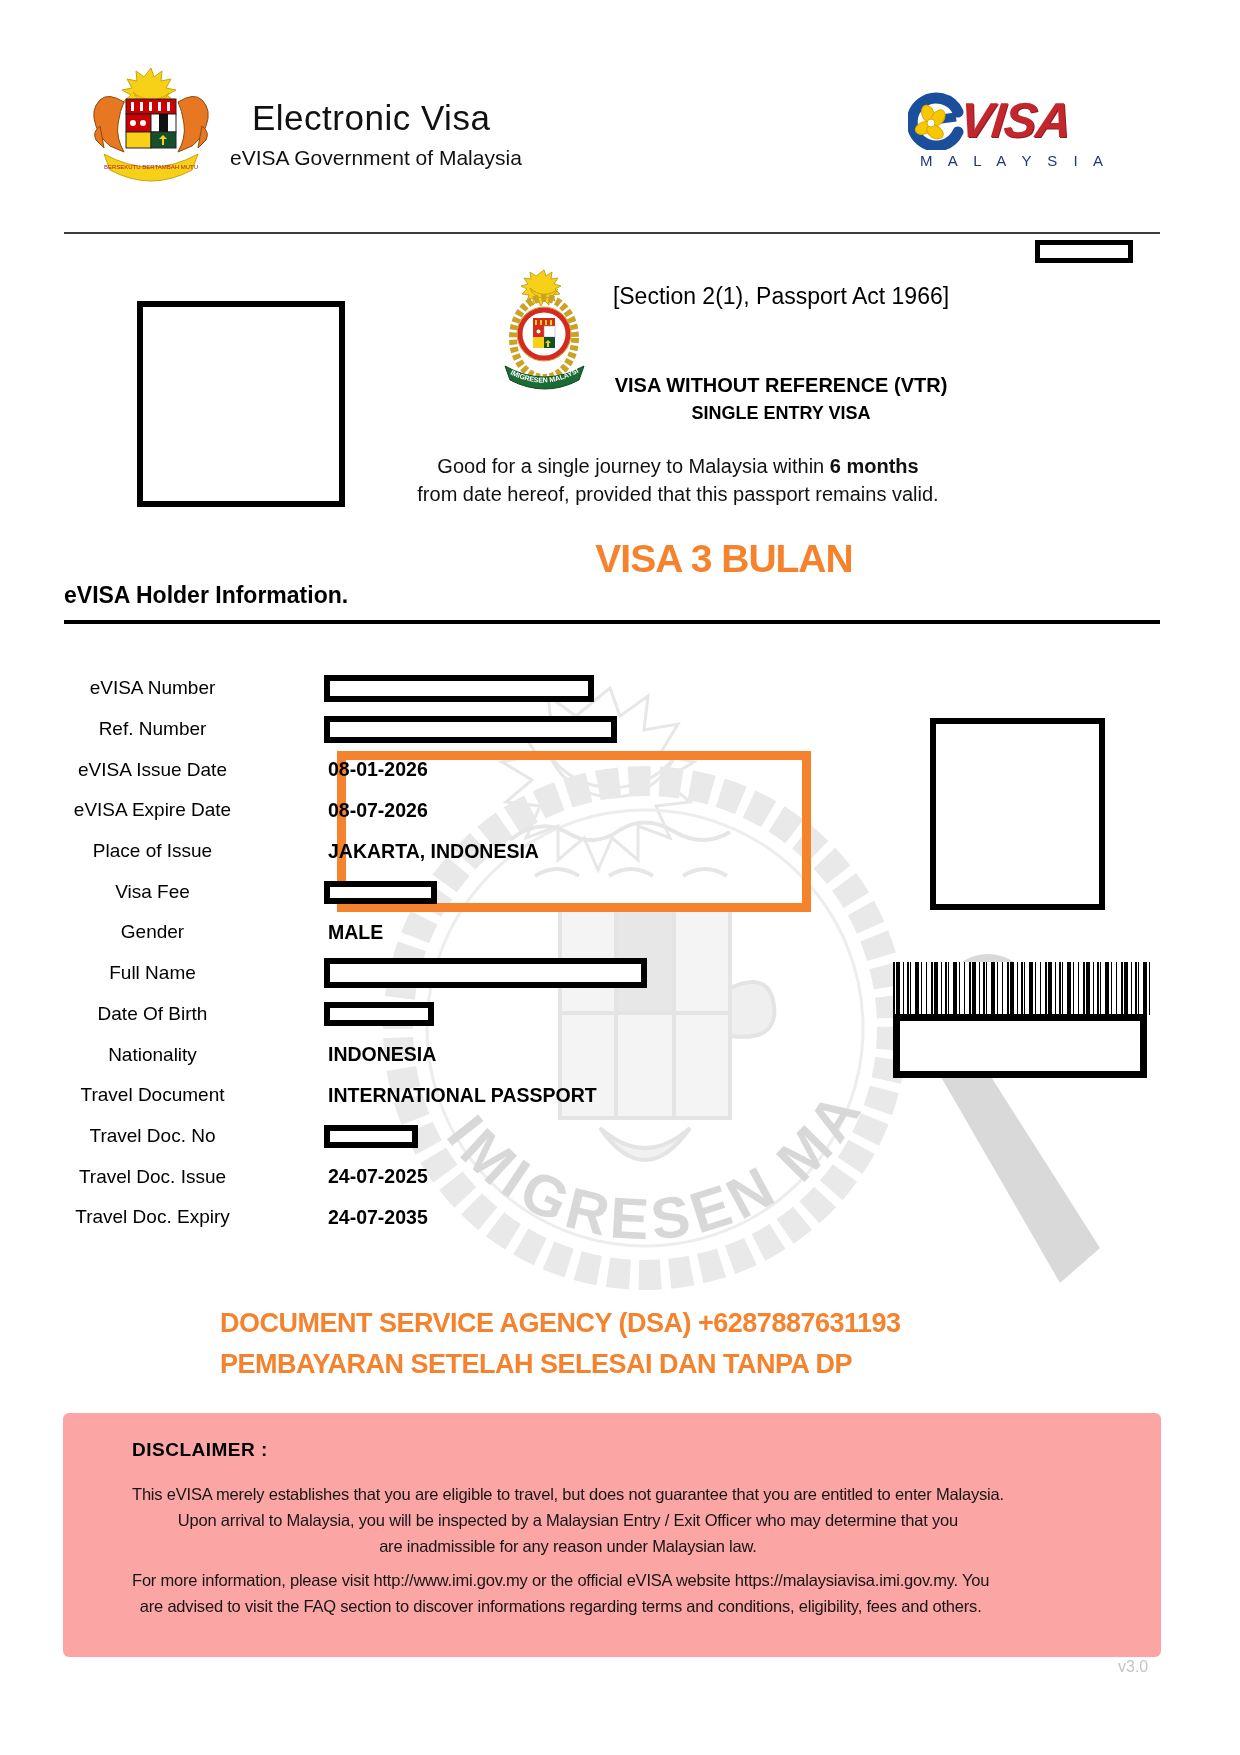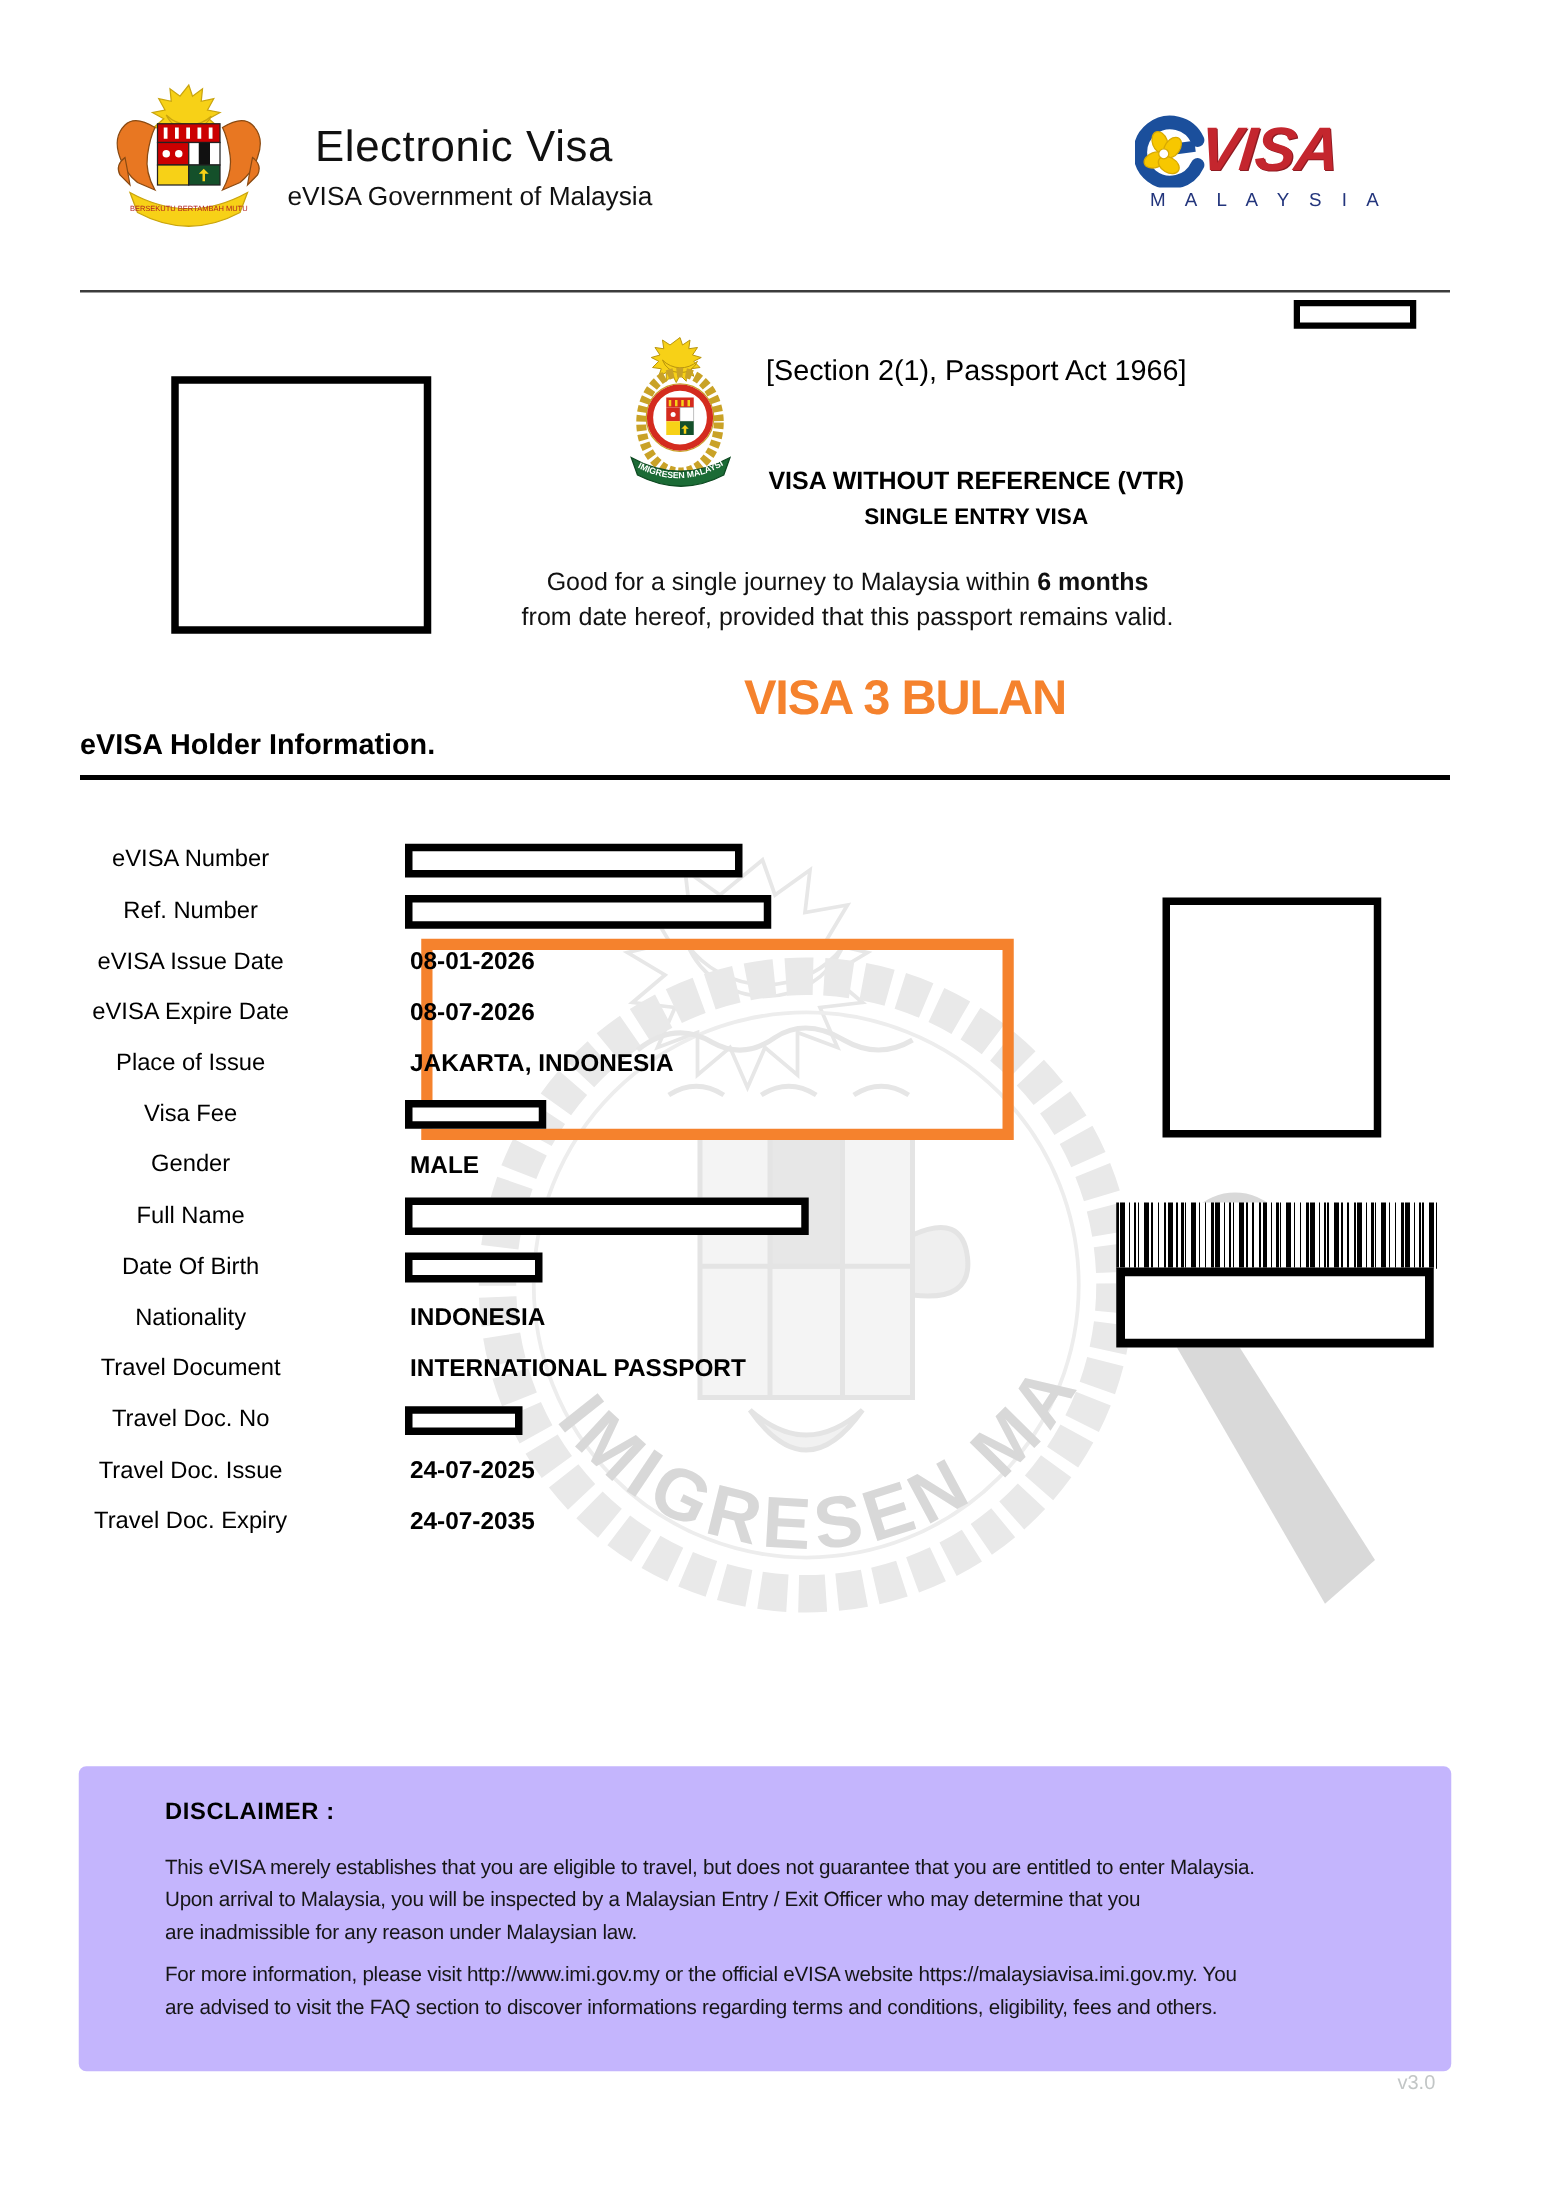--- a/index.html
+++ b/index.html
@@ -51,21 +51,21 @@
   
   .barcode{left:893px;top:962px;width:257px;height:53px;
     background:repeating-linear-gradient(90deg,
       #000 0 2px,#fff 2px 3px,#000 3px 7px,#fff 7px 10px,#000 10px 11px,
       #fff 11px 14px,#000 14px 16px,#fff 16px 17px,#000 17px 18px,#fff 18px 22px,
       #000 22px 26px,#fff 26px 28px,#000 28px 29px,#fff 29px 33px,#000 33px 34px,#fff 34px 38px);}
   .barcode-cover{left:893px;top:1014px;width:254px;height:64px;border:7px solid #000;background:#fff;box-sizing:border-box;}
 
   
   .agency{left:220px;top:1303px;font-size:27px;font-weight:bold;color:#F5822D;line-height:41px;letter-spacing:-.5px;white-space:nowrap;}
-  .disclaimer{left:63px;top:1413px;width:1098px;height:244px;background:#c4b5fd;border-radius:6px;box-sizing:border-box;}
+  .disclaimer{left:63px;top:1413px;width:1098px;height:244px;background:#fca5a5;border-radius:6px;box-sizing:border-box;text-align:center;}
   .disc-head{position:absolute;left:69px;top:26px;font-size:19px;font-weight:bold;letter-spacing:.5px;}
   .disc-p1{position:absolute;left:69px;top:68px;font-size:16.5px;line-height:26px;letter-spacing:-.2px;color:#161616;}
   .disc-p2{position:absolute;left:69px;top:154px;font-size:16.5px;line-height:26px;letter-spacing:-.2px;color:#161616;}
   .version{left:1118px;top:1658px;font-size:16px;color:#c2c6c6;}
 
   .wm{left:360px;top:628px;pointer-events:none;}
 </style>
 </head>
 <body>
 
@@ -264,20 +264,24 @@
     <div class="field-row">
       <div class="field-label">Travel Doc. Issue</div>
       <div class="field-value">24-07-2025</div>
     </div>
     <div class="field-row">
       <div class="field-label">Travel Doc. Expiry</div>
       <div class="field-value">24-07-2035</div>
     </div>
   </div>
 
+  <div class="abs agency">
+    <div>DOCUMENT SERVICE AGENCY (DSA) +6287887631193</div>
+    <div>PEMBAYARAN SETELAH SELESAI DAN TANPA DP</div>
+  </div>
 
   <div class="abs disclaimer">
     <div class="disc-head">DISCLAIMER :</div>
     <div class="disc-p1">
       <div>This eVISA merely establishes that you are eligible to travel, but does not guarantee that you are entitled to enter Malaysia.</div>
       <div>Upon arrival to Malaysia, you will be inspected by a Malaysian Entry / Exit Officer who may determine that you</div>
       <div>are inadmissible for any reason under Malaysian law.</div>
     </div>
     <div class="disc-p2">
       <div>For more information, please visit http://www.imi.gov.my or the official eVISA website https://malaysiavisa.imi.gov.my. You</div>

